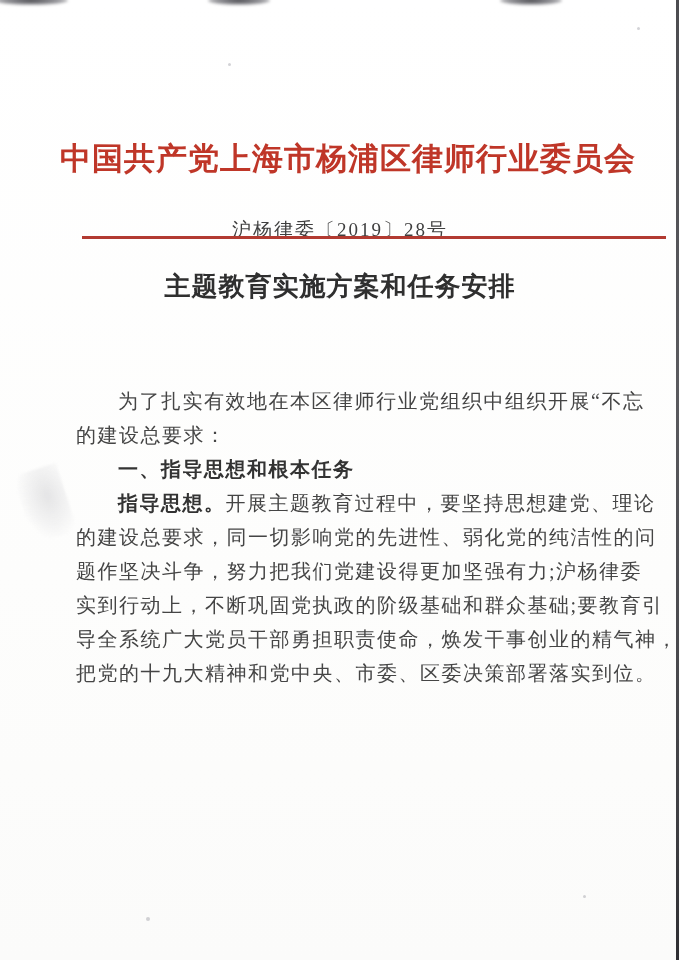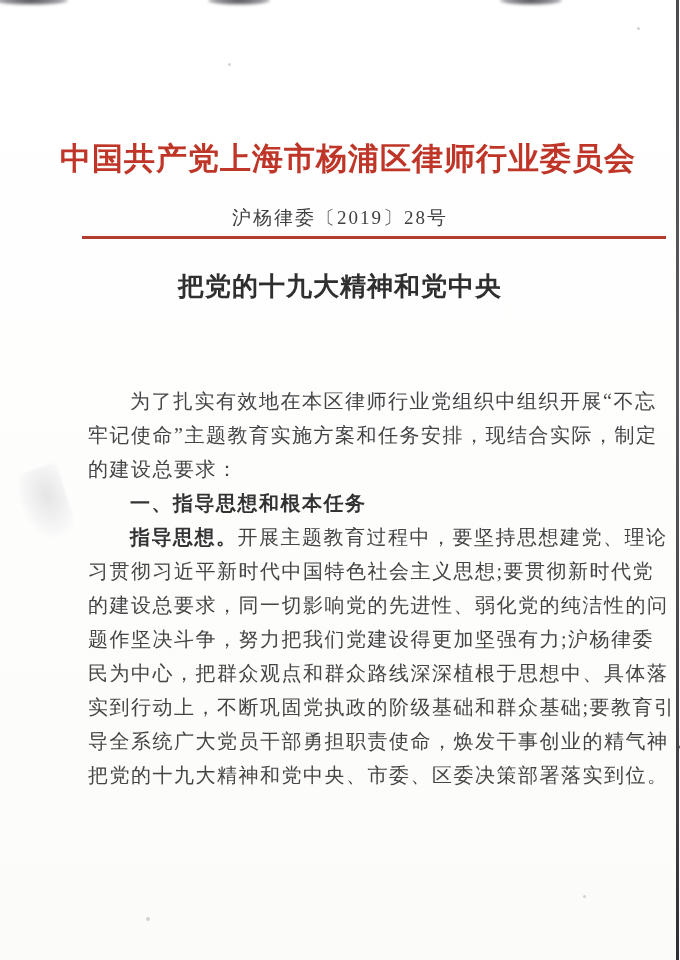--- a/index.html
+++ b/index.html
@@ -62,21 +62,21 @@
     width: 100%;
     margin: 8px;
     text-align: center;
     font-size: 31px;
     font-weight: bold;
     letter-spacing: 1px;
     color: #bf3628;
   }
   .doc-number {
     position: absolute;
-    top: 205px; left: 0;
+    top: 217px; left: 0;
     width: 100%;
     text-align: center;
     font-size: 19px;
     letter-spacing: 2px;
     color: #3f3f3f;
   }
   .red-rule {
     position: absolute;
     top: 236px; left: 82px;
     width: 584px; height: 3px;
@@ -92,21 +92,21 @@
     font-size: 26px;
     font-weight: bold;
     line-height: 39px;
     letter-spacing: 1px;
     color: #2f2f2f;
   }
 
   
   .body-text {
     position: absolute;
-    top: 384px; left: 88px;
+    top: 384px; left: 76px;
     width: 540px;
     font-size: 20px;
     line-height: 34px;
     letter-spacing: 1.5px;
     color: #454545;
   }
   .line { white-space: nowrap; }
   .indent { padding-left: 42px; }
   .heading {
     font-family: Liberation Serif, serif;
@@ -132,35 +132,32 @@
   <div class="fleck f1"></div>
   <div class="fleck f2"></div>
   <div class="fleck f3"></div>
   <div class="fleck f4"></div>
 
   <h1 class="org-title">中国共产党上海市杨浦区律师行业委员会</h1>
   <div class="doc-number">沪杨律委〔2019〕28号</div>
   <div class="red-rule"></div>
 
   <div class="doc-title">
-    <div>把党的十九大精神和党中央</div>
+    <div>主题教育实施方案和任务安排</div>
   </div>
 
   <div class="body-text">
     <div class="line indent">为了扎实有效地在本区律师行业党组织中组织开展“不忘</div>
-    <div class="line">牢记使命”主题教育实施方案和任务安排，现结合实际，制定</div>
     <div class="line">的建设总要求：</div>
 
     <div class="line indent heading">一、指导思想和根本任务</div>
 
     <div class="line indent">
       <span class="lead">指导思想。</span><span>开展主题教育过程中，要坚持思想建党、理论</span>
     </div>
-    <div class="line">习贯彻习近平新时代中国特色社会主义思想;要贯彻新时代党</div>
     <div class="line">的建设总要求，同一切影响党的先进性、弱化党的纯洁性的问</div>
     <div class="line">题作坚决斗争，努力把我们党建设得更加坚强有力;沪杨律委</div>
-    <div class="line">民为中心，把群众观点和群众路线深深植根于思想中、具体落</div>
     <div class="line">实到行动上，不断巩固党执政的阶级基础和群众基础;要教育引</div>
     <div class="line">导全系统广大党员干部勇担职责使命，焕发干事创业的精气神，</div>
     <div class="line">把党的十九大精神和党中央、市委、区委决策部署落实到位。</div>
   </div>
 
 </div>
 
 </body></html>

